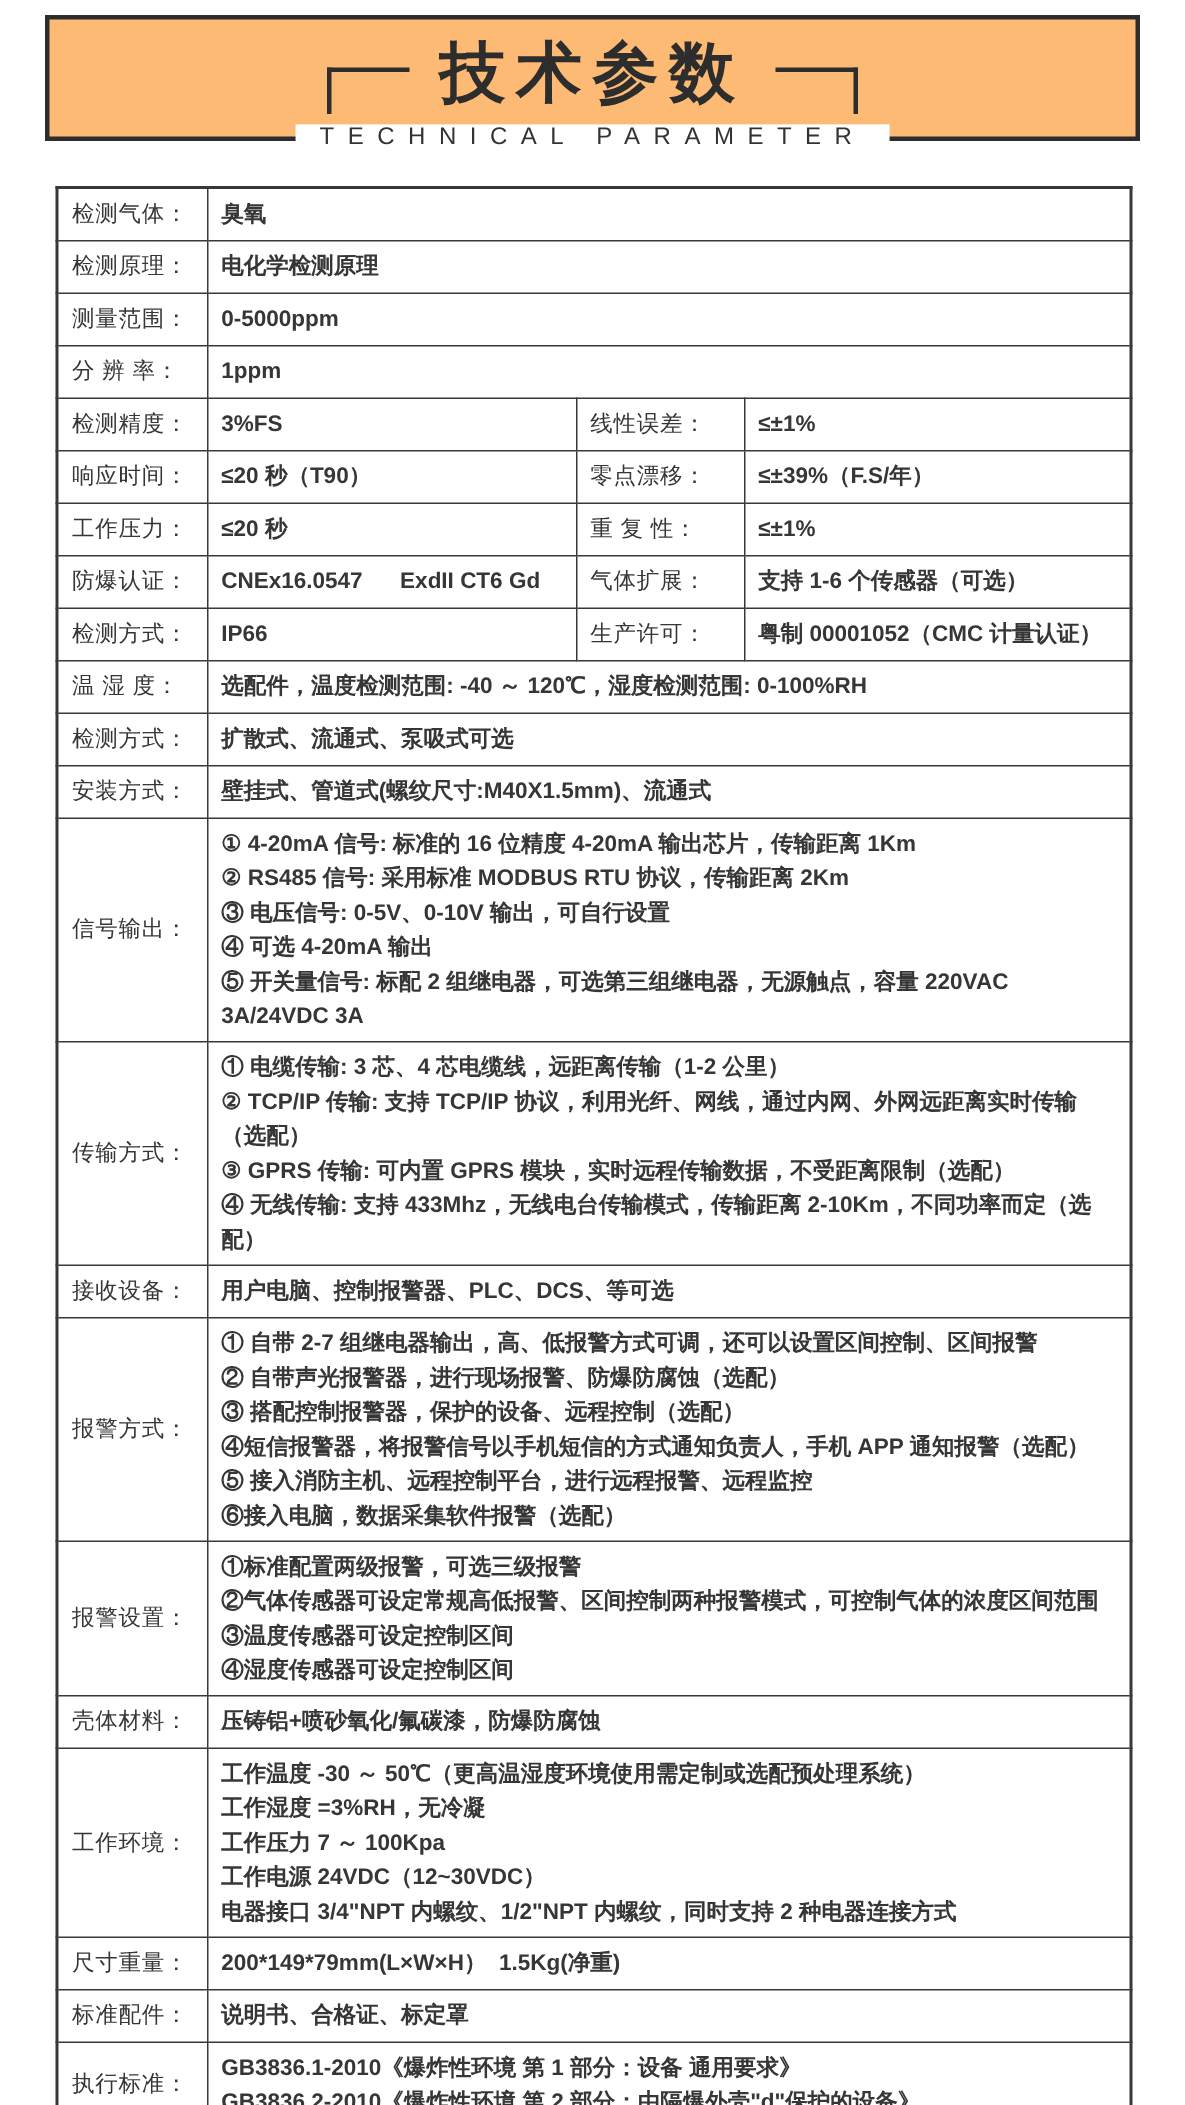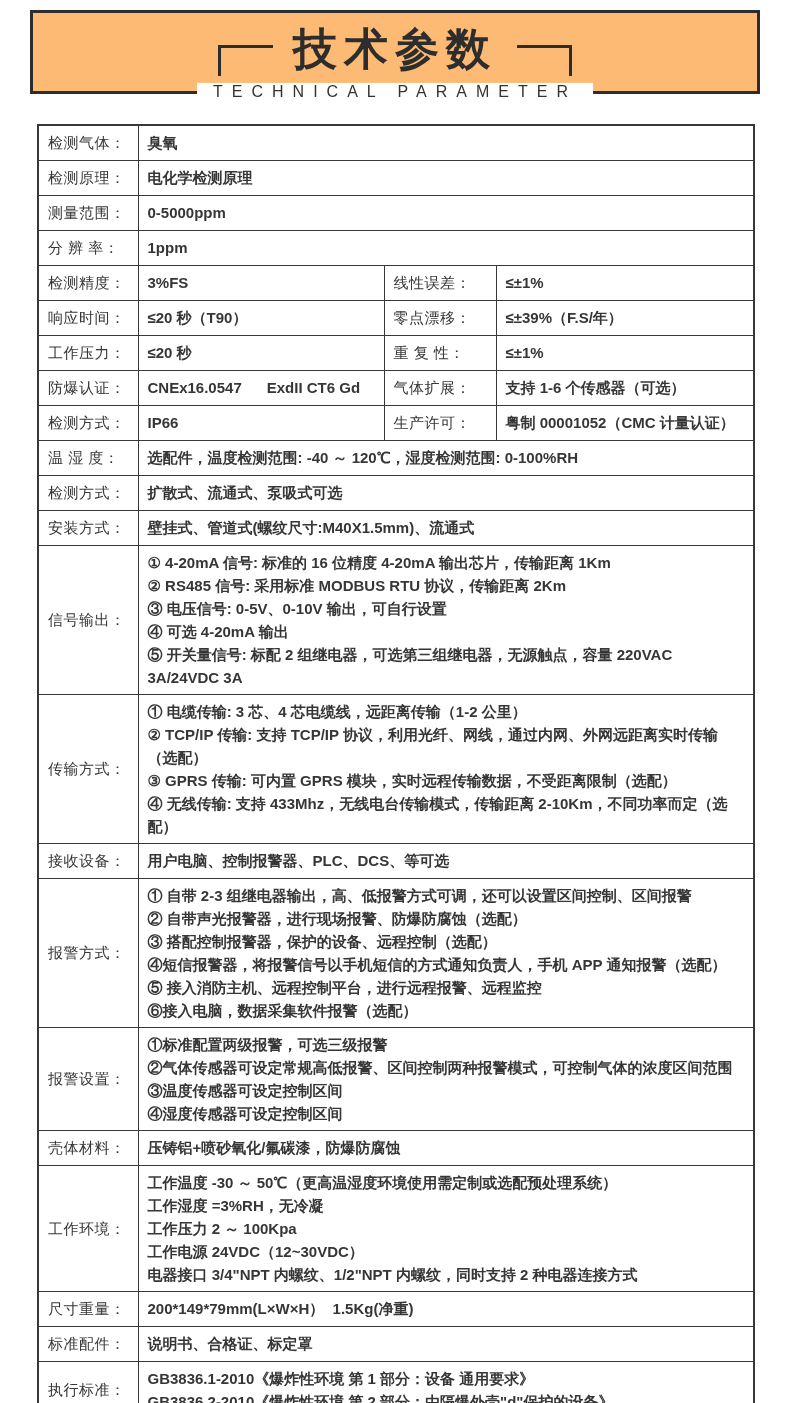--- a/index.html
+++ b/index.html
@@ -164,33 +164,33 @@
         <tr>
           <td class="lbl">传输方式：</td>
           <td class="val" colspan="3"><div class="line">① 电缆传输: 3 芯、4 芯电缆线，远距离传输（1-2 公里）</div><div class="line">② TCP/IP 传输: 支持 TCP/IP 协议，利用光纤、网线，通过内网、外网远距离实时传输（选配）</div><div class="line">③ GPRS 传输: 可内置 GPRS 模块，实时远程传输数据，不受距离限制（选配）</div><div class="line">④ 无线传输: 支持 433Mhz，无线电台传输模式，传输距离 2-10Km，不同功率而定（选配）</div></td>
         </tr>
         <tr>
           <td class="lbl">接收设备：</td>
           <td class="val" colspan="3">用户电脑、控制报警器、PLC、DCS、等可选</td>
         </tr>
         <tr>
           <td class="lbl">报警方式：</td>
-          <td class="val" colspan="3"><div class="line">① 自带 2-3 组继电器输出，高、低报警方式可调，还可以设置区间控制、区间报警</div><div class="line">② 自带声光报警器，进行现场报警、防爆防腐蚀（选配）</div><div class="line">③ 搭配控制报警器，保护的设备、远程控制（选配）</div><div class="line">④短信报警器，将报警信号以手机短信的方式通知负责人，手机 APP 通知报警（选配）</div><div class="line">⑤ 接入消防主机、远程控制平台，进行远程报警、远程监控</div><div class="line">⑥接入电脑，数据采集软件报警（选配）</div></td>
+          <td class="val" colspan="3"><div class="line">① 自带 2-7 组继电器输出，高、低报警方式可调，还可以设置区间控制、区间报警</div><div class="line">② 自带声光报警器，进行现场报警、防爆防腐蚀（选配）</div><div class="line">③ 搭配控制报警器，保护的设备、远程控制（选配）</div><div class="line">④短信报警器，将报警信号以手机短信的方式通知负责人，手机 APP 通知报警（选配）</div><div class="line">⑤ 接入消防主机、远程控制平台，进行远程报警、远程监控</div><div class="line">⑥接入电脑，数据采集软件报警（选配）</div></td>
         </tr>
         <tr>
           <td class="lbl">报警设置：</td>
           <td class="val" colspan="3"><div class="line">①标准配置两级报警，可选三级报警</div><div class="line">②气体传感器可设定常规高低报警、区间控制两种报警模式，可控制气体的浓度区间范围</div><div class="line">③温度传感器可设定控制区间</div><div class="line">④湿度传感器可设定控制区间</div></td>
         </tr>
         <tr>
           <td class="lbl">壳体材料：</td>
           <td class="val" colspan="3">压铸铝+喷砂氧化/氟碳漆，防爆防腐蚀</td>
         </tr>
         <tr>
           <td class="lbl">工作环境：</td>
-          <td class="val" colspan="3"><div class="line">工作温度 -30 ～ 50℃（更高温湿度环境使用需定制或选配预处理系统）</div><div class="line">工作湿度 =3%RH，无冷凝</div><div class="line">工作压力 2 ～ 100Kpa</div><div class="line">工作电源 24VDC（12~30VDC）</div><div class="line">电器接口 3/4"NPT 内螺纹、1/2"NPT 内螺纹，同时支持 2 种电器连接方式</div></td>
+          <td class="val" colspan="3"><div class="line">工作温度 -30 ～ 50℃（更高温湿度环境使用需定制或选配预处理系统）</div><div class="line">工作湿度 =3%RH，无冷凝</div><div class="line">工作压力 7 ～ 100Kpa</div><div class="line">工作电源 24VDC（12~30VDC）</div><div class="line">电器接口 3/4"NPT 内螺纹、1/2"NPT 内螺纹，同时支持 2 种电器连接方式</div></td>
         </tr>
         <tr>
           <td class="lbl">尺寸重量：</td>
           <td class="val" colspan="3">200*149*79mm(L×W×H）  1.5Kg(净重)</td>
         </tr>
         <tr>
           <td class="lbl">标准配件：</td>
           <td class="val" colspan="3">说明书、合格证、标定罩</td>
         </tr>
         <tr>

